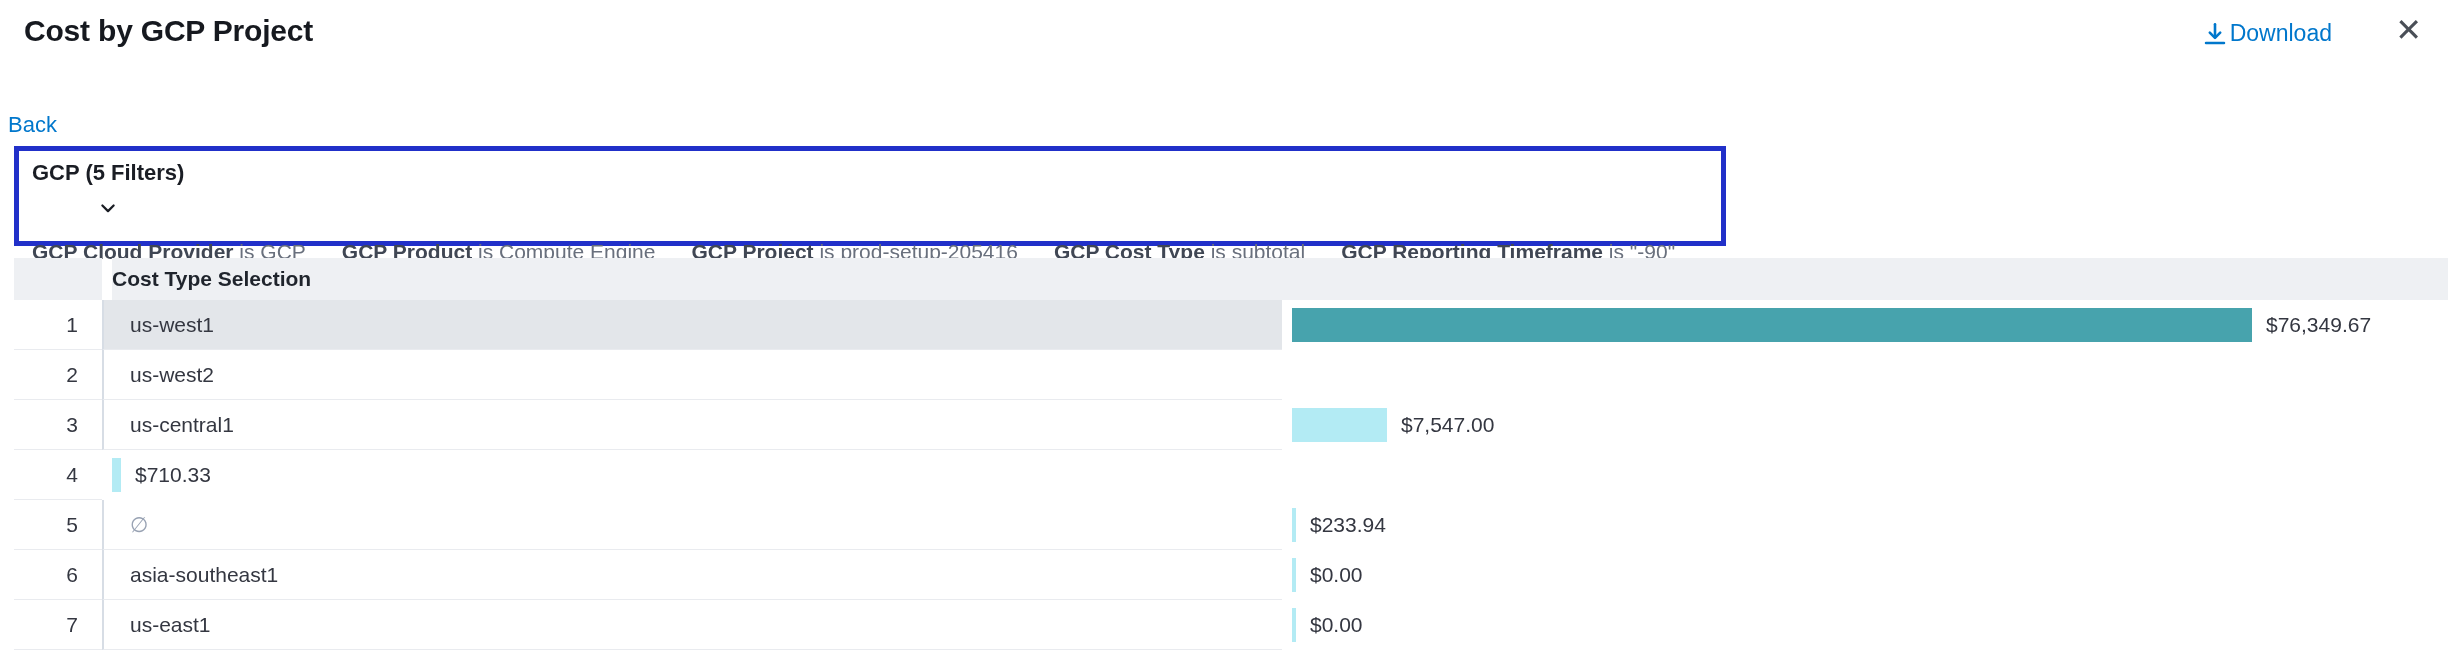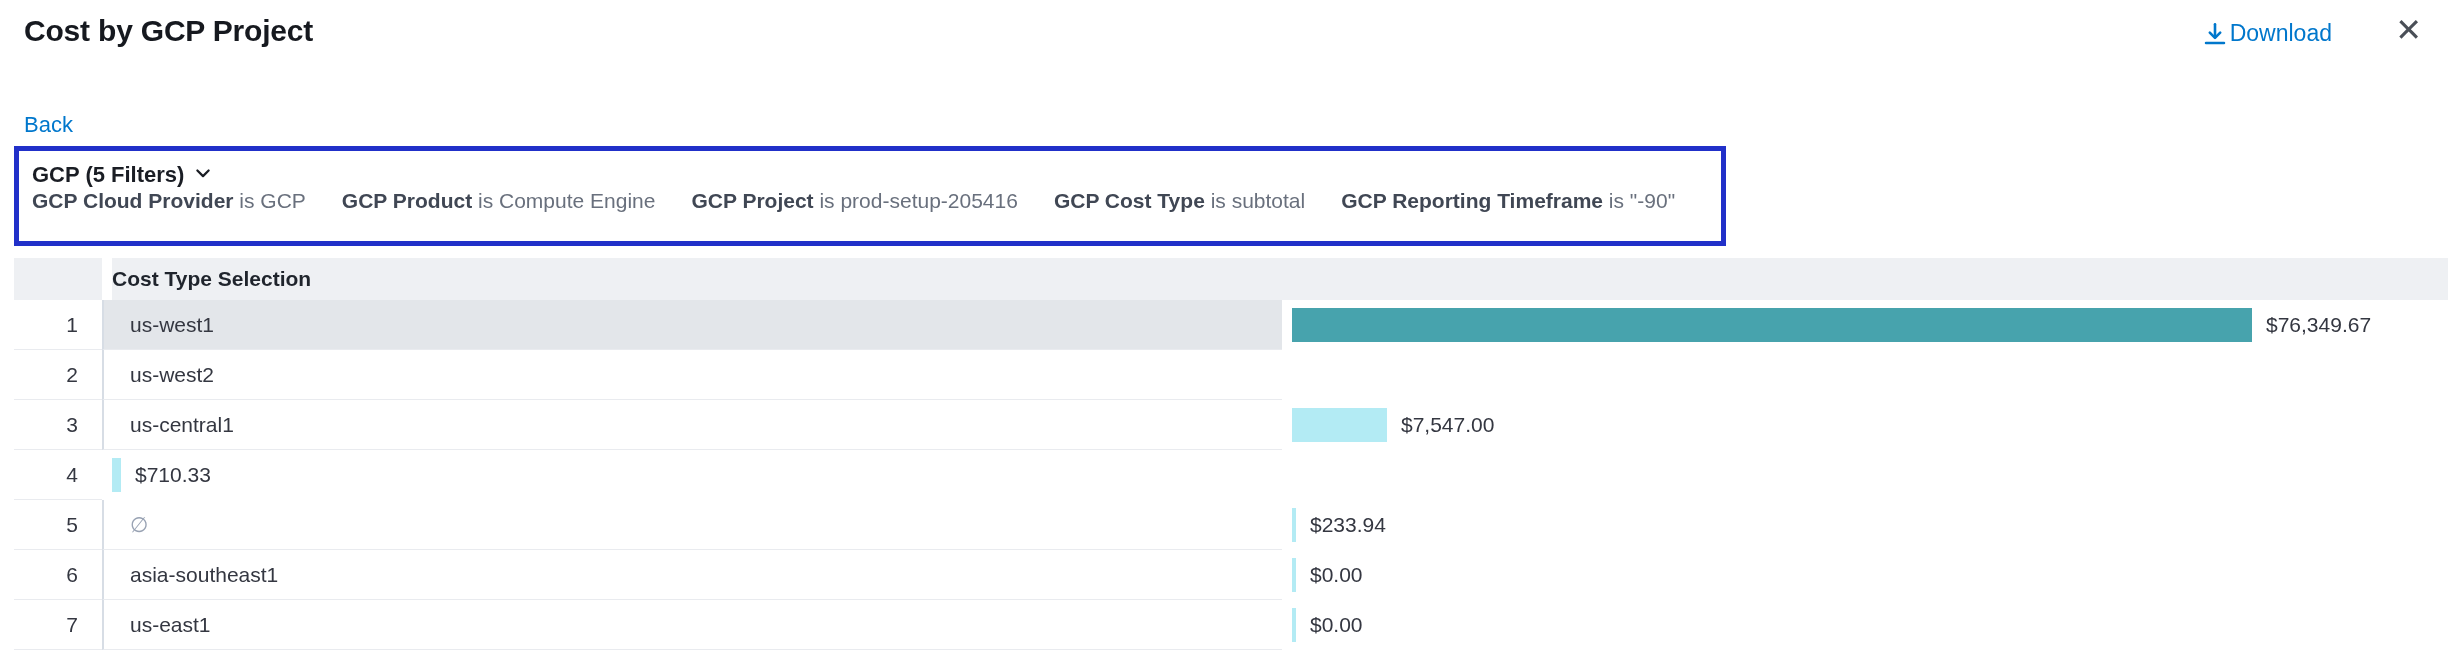--- a/index.html
+++ b/index.html
@@ -20,35 +20,35 @@
     color:var(--link-blue); font-size:23px; cursor:pointer;
   }
   .download-btn svg { display:block; }
   .close-btn {
     position:absolute; right:26px; top:14px;
     font-size:32px; color:#4a4f57; cursor:pointer; line-height:1;
   }
 
   
   .back-link {
-    position:absolute; left:24px; top:112px;
+    position:absolute; left:8px; top:112px;
     color:var(--link-blue); font-size:22px; cursor:pointer;
   }
   .filter-box {
     position:absolute; left:14px; top:146px; width:1712px; height:100px;
     border:5px solid var(--accent-blue);
     padding:9px 13px;
   }
   .filter-summary {
     display:inline-flex; align-items:center; gap:9px;
-    font-size:22px; font-weight:700; color:#1a1d24; cursor:pointer;
+    font-size:22px; font-weight:700; color:#1a1d24; cursor:pointer;flex-direction:column;
   }
   .filter-summary svg { margin-top:3px; }
   .filter-items {
-    display:flex; gap:36px; margin-top:0;
+    display:flex; gap:36px; margin-top:16px;
     font-size:21px; white-space:nowrap;
   }
   .filter-item .fld { font-weight:700; color:#404754; }
   .filter-item .cond { font-weight:400; color:#69707d; }
 
   
   .data-table { position:absolute; left:14px; top:258px; right:0; }
   .trow, .thead { display:flex; align-items:stretch; }
   .thead { height:42px; }
   .trow  { height:50px; }

